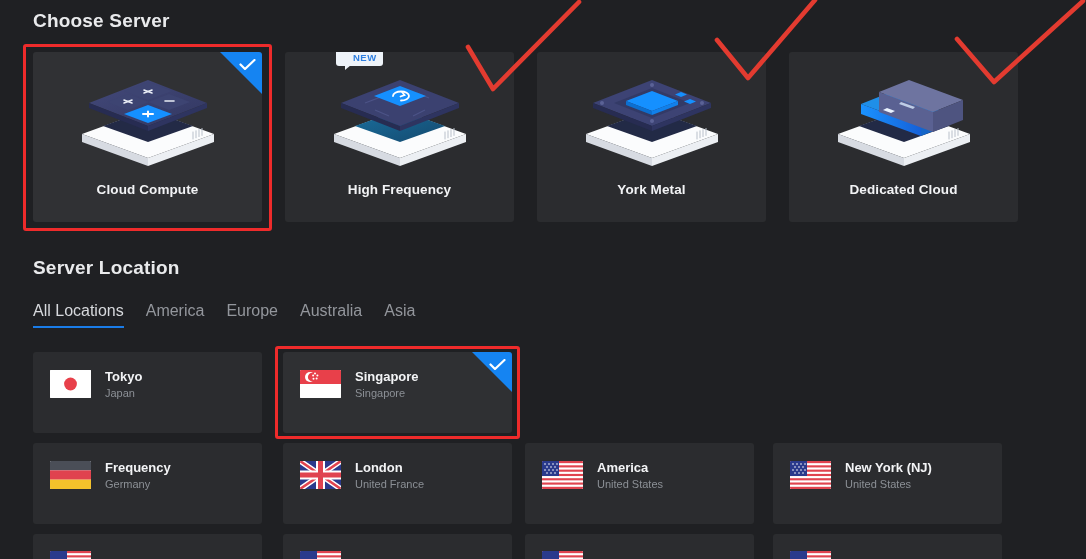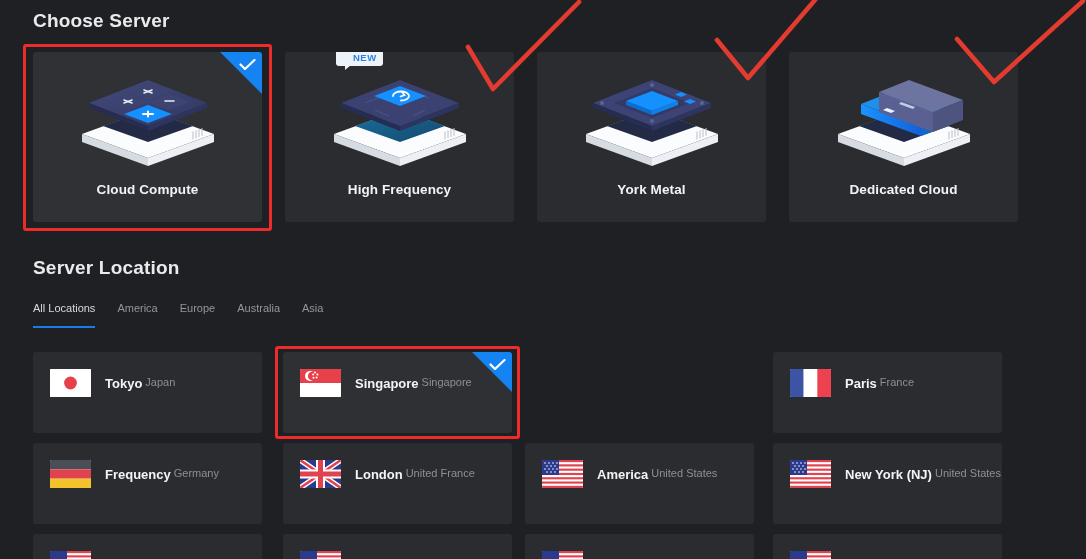--- a/index.html
+++ b/index.html
@@ -134,21 +134,21 @@
     position: absolute;
     left: 33px;
     top: 302px;
     height: 26px;
     display: flex;
     gap: 22px;
   }
   .loc-tab {
     position: relative;
     color: #93969c;
-    font-size: 11px;
+    font-size: 16px;
     font-weight: 400;
     padding-bottom: 4px;
     white-space: nowrap;
     cursor: pointer;
     text-align: center;
   }
   .loc-tab.active { color: #d7d9dd; }
   .loc-tab.active::after {
     content: "";
     position: absolute;
@@ -191,33 +191,32 @@
   }
   .flag {
     width: 41px; height: 28px;
     border-radius: 1px;
     overflow: hidden;
     flex: 0 0 auto;
     background: #fff;
   }
   .flag svg { display: block; width: 41px; height: 28px; }
 
-  .loc-text { display: flex; flex-direction: row; gap: 3px; }
+  .loc-text { display: flex; flex-direction: column; gap: 3px; }
   .loc-city {
     color: #f3f4f6;
     font-size: 13px;
     font-weight: 700;
     white-space: nowrap;
   }
   .loc-country {
     color: #8c9096;
     font-size: 11px;
     font-weight: 400;
     white-space: nowrap;
-    text-align: right;
   }
 
   .loc-card .corner-check { width: 40px; height: 40px; }
   .loc-card .corner-check .tri {
     border-top: 40px solid #1584f2;
     border-left: 40px solid transparent;
   }
 
   
   #annotations {
@@ -471,35 +470,20 @@
       </div>
       <div class="corner-check">
         <div class="tri"></div>
         <svg class="tick" viewBox="0 0 17 11">
           <path d="M1.5 5.5 L6 10 L15.5 1" stroke="#ffffff" stroke-width="2.2" fill="none" stroke-linecap="round" stroke-linejoin="round"></path>
         </svg>
       </div>
     </div>
 
 
-    <div class="loc-card r0 k3">
-      <div class="loc-inner">
-        <div class="flag">
-          <svg viewBox="0 0 41 28">
-              <rect width="13.66" height="28" fill="#3b55a4"></rect>
-              <rect x="13.66" width="13.66" height="28" fill="#ffffff"></rect>
-              <rect x="27.32" width="13.68" height="28" fill="#ec4250"></rect>
-            </svg>
-        </div>
-        <div class="loc-text">
-          <div class="loc-city">Paris</div>
-          <div class="loc-country">France</div>
-        </div>
-      </div>
-    </div>
 
     <div class="loc-card r1 k0">
       <div class="loc-inner">
         <div class="flag">
           <svg viewBox="0 0 41 28">
               <rect width="41" height="9.33" fill="#4a4e57"></rect>
               <rect y="9.33" width="41" height="9.33" fill="#e0434f"></rect>
               <rect y="18.66" width="41" height="9.34" fill="#f4c22b"></rect>
             </svg>
         </div>

